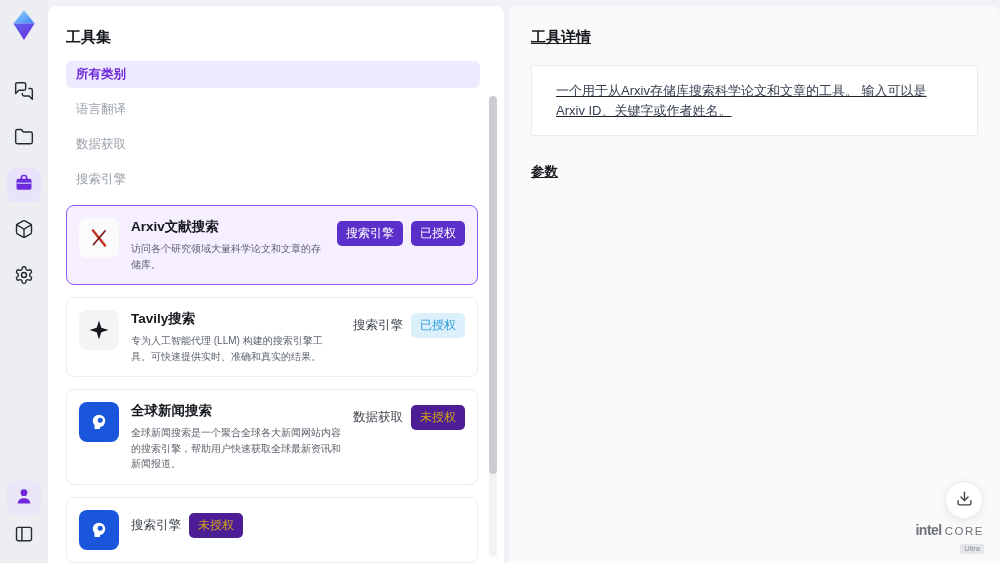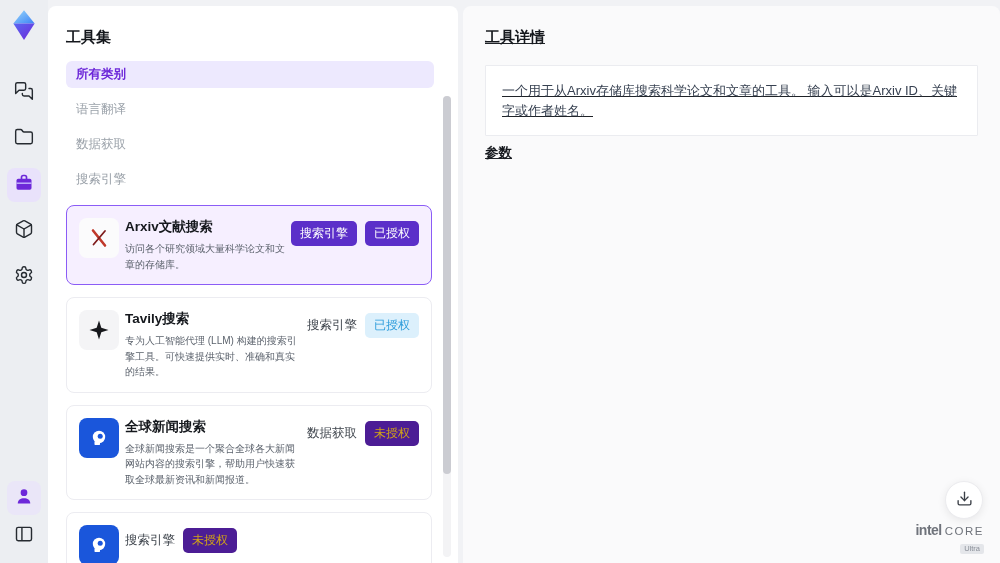--- a/index.html
+++ b/index.html
@@ -19,34 +19,34 @@
     width:34px; height:34px; border-radius:8px; display:flex; align-items:center;
     justify-content:center; margin-bottom:12px; cursor:pointer;
   }
   .rail-btn svg { width:20px; height:20px; }
   .rail-btn.active { background:#e9e2fb; }
   .rail-spacer { flex:1; }
   .rail-bottom { margin-bottom:10px; }
   
   .app { position:absolute; left:48px; top:6px; right:0; bottom:0; display:flex; gap:5px; }
   .list-panel {
-    width:410px; background:#ffffff; border-radius:8px 8px 0 0;
+    width:456px; background:#ffffff; border-radius:8px 8px 0 0;
     padding:16px 24px 0 18px; position:relative; overflow:hidden;
   }
   .panel-title { font-size:15px; font-weight:700; color:#15181d; margin:6px 0 14px 0; }
   .tabs { display:flex; gap:8px; margin-bottom:12px;flex-direction:column; }
   .tab {
     font-size:12.5px; color:#9aa1a9; padding:5px 10px; border-radius:6px; cursor:pointer;
     white-space:nowrap;
   }
   .tab.active { background:#ede9fe; color:#6d28d9; font-weight:700; }
   
   .tool-list { padding-right:2px; }
   .card {
-    display:flex; gap:6px; align-items:flex-start;
+    display:flex; gap:12px; align-items:flex-start;
     background:#fff; border:1px solid #ececf1; border-radius:8px;
     padding:12px; margin-bottom:12px; cursor:pointer;
   }
   .card.selected { background:#f6efff; border:1.5px solid #8b5cf6; }
   .tool-icon {
     width:40px; height:40px; border-radius:8px; background:#f4f4f6; flex-shrink:0;
     display:flex; align-items:center; justify-content:center;
   }
   .tool-icon svg { width:24px; height:24px; }
   .tool-icon.blue { background:#1a56db; }
@@ -70,21 +70,21 @@
     background:#cbccd2; border-radius:4px; cursor:pointer;
   }
   
   .detail-panel {
     flex:1; background:#fafafb; border-radius:8px 8px 0 0; padding:16px 22px;text-decoration:underline;
   }
   .detail-title { font-size:15px; font-weight:700; color:#15181d; margin:6px 0 18px 0; }
   .section-h { font-size:13.5px; font-weight:700; color:#15181d; margin-bottom:13px; }
   .box {
     background:#ffffff; border:1px solid #ebecf0; border-radius:1px;
-    padding:15px 16px; margin-bottom:8px;
+    padding:15px 24px; margin-bottom:27px;
   }
   .intro-text { font-size:13px; color:#374151; line-height:1.5; }
   .param-line { margin-bottom:9px; }
   .param-name { font-size:13px; font-weight:700; color:#15181d; }
   .param-type { font-size:12px; color:#9ca3af; margin-left:6px; }
   .param-req  { font-size:12px; color:#e5484d; margin-left:6px; }
   .param-desc { font-size:13px; color:#4b5563; }
   
   .fab {
     position:absolute; right:17px; bottom:44px; width:38px; height:38px; border-radius:50%;

